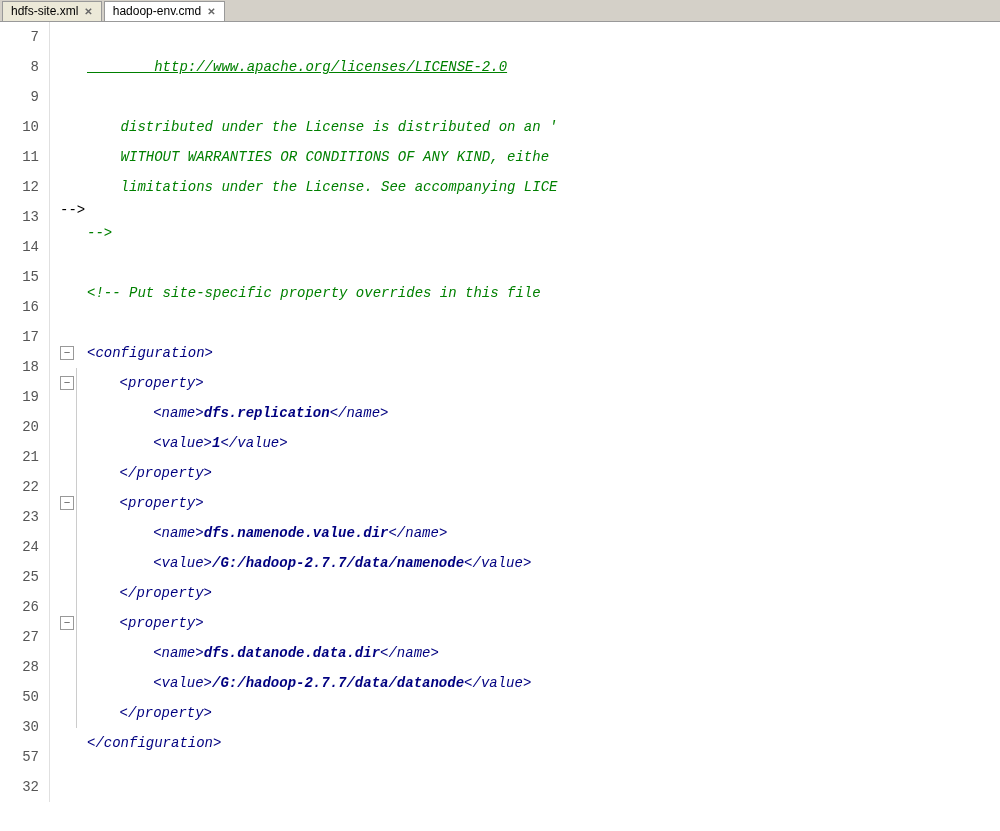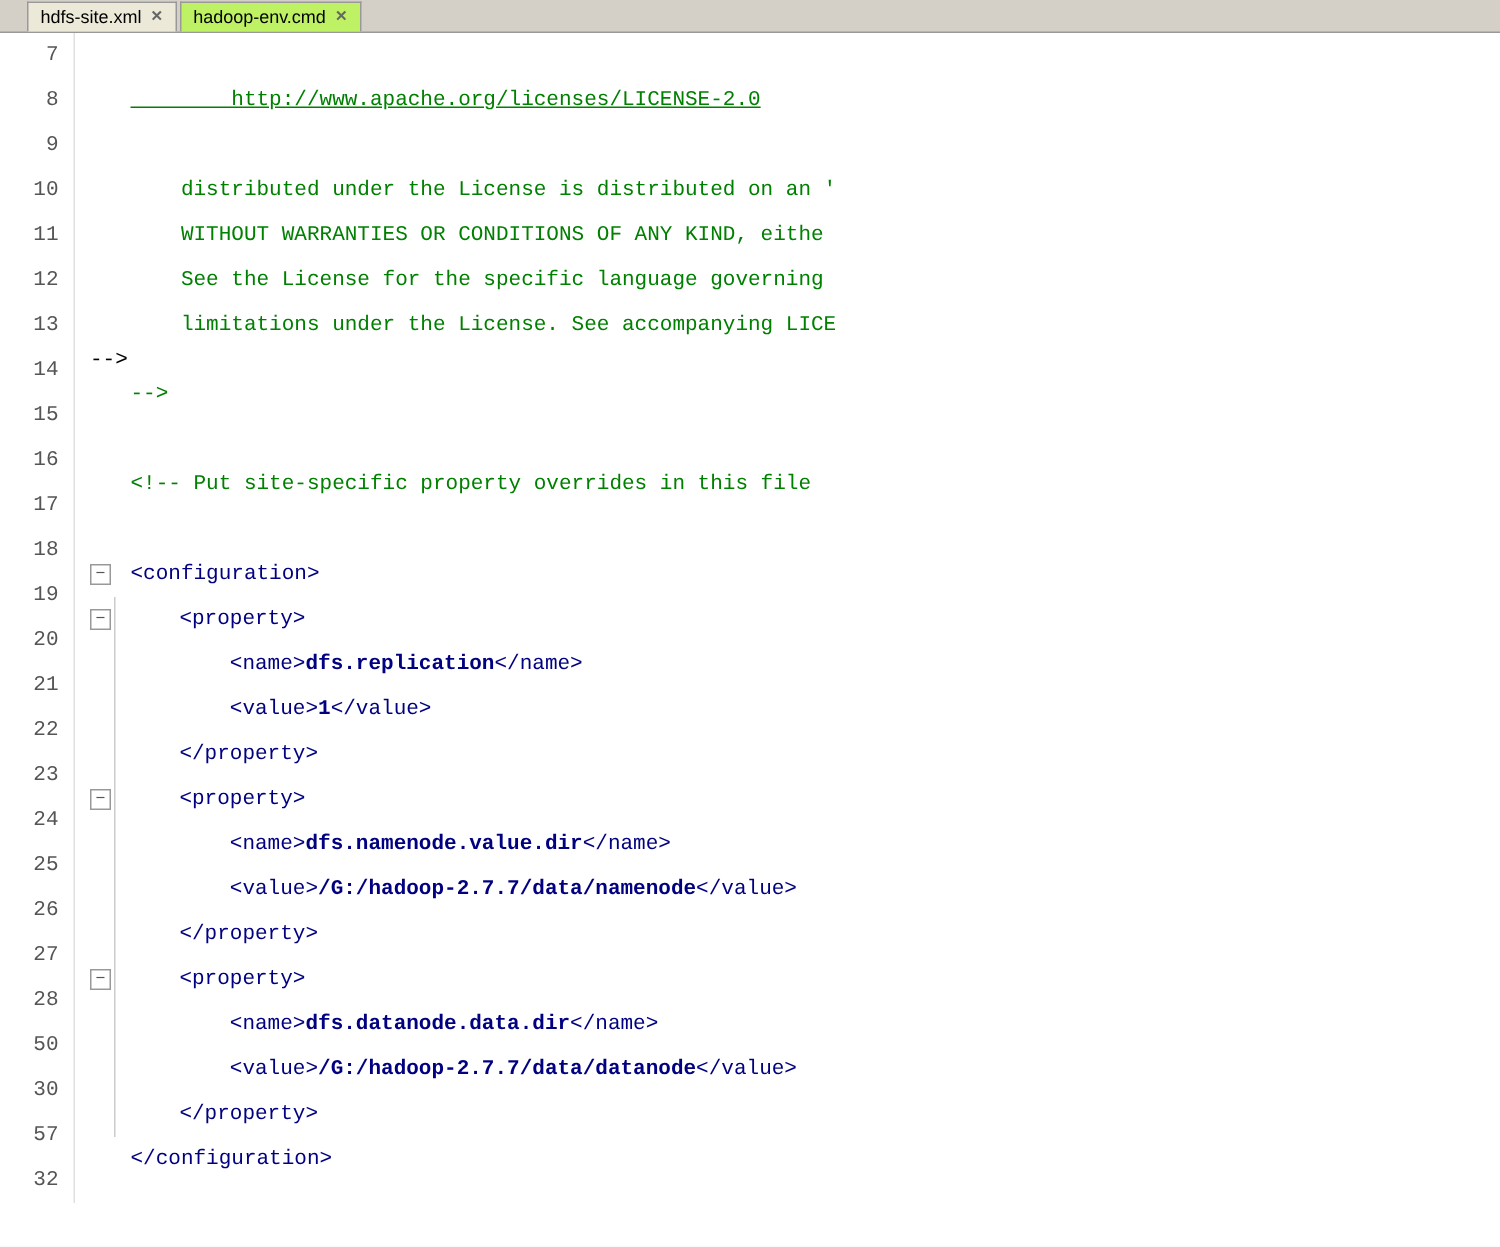--- a/index.html
+++ b/index.html
@@ -13,40 +13,40 @@
       font-family: 'Courier New', Courier, monospace;
       font-size: 14px;
     }
 
     .tab-bar {
       display: flex;
       align-items: center;
       background: #d4d0c8;
       border-bottom: 1px solid #999;
       height: 22px;
-      padding: 0 18px;
+      padding: 0 2px;
     }
 
     .tab {
       display: flex;
       align-items: center;
       padding: 2px 8px;
       background: #ece9d8;
       border: 1px solid #999;
       border-bottom: none;
       font-size: 12px;
       font-family: Tahoma, Arial, sans-serif;
       cursor: pointer;
       height: 20px;
       margin-right: 2px;
       color: #000;
     }
 
     .tab.active {
-      background: #bef264;
+      background: #ffffff;
       z-index: 1;
     }
 
     .tab-close {
       margin-left: 6px;
       color: #666;
       font-size: 10px;
       cursor: pointer;
       font-weight: bold;
     }
@@ -90,20 +90,21 @@
     }
 
     .code-line {
       display: flex;
       align-items: center;
       height: 30px;
       line-height: 30px;
       white-space: pre;
       font-size: 14px;
       position: relative;
+      font-style: italic;
     }
 
     .fold-marker {
       display: inline-block;
       width: 14px;
       height: 14px;
       border: 1px solid #999;
       background: #fff;
       text-align: center;
       line-height: 12px;
@@ -220,25 +221,20 @@
         </div>
 
         
         <div class="code-line">
           <span class="no-marker"></span>
           <span class="no-gutter"></span>
           <span class="comment">    WITHOUT WARRANTIES OR CONDITIONS OF ANY KIND, eithe</span>
         </div>
 
         
-        <div class="code-line">
-          <span class="no-marker"></span>
-          <span class="no-gutter"></span>
-          <span class="comment">    See the License for the specific language governing</span>
-        </div>
 
         
         <div class="code-line">
           <span class="no-marker"></span>
           <span class="no-gutter"></span>
           <span class="comment">    limitations under the License. See accompanying LICE</span>
         </div>
 
          --&gt;
         <div class="code-line">

